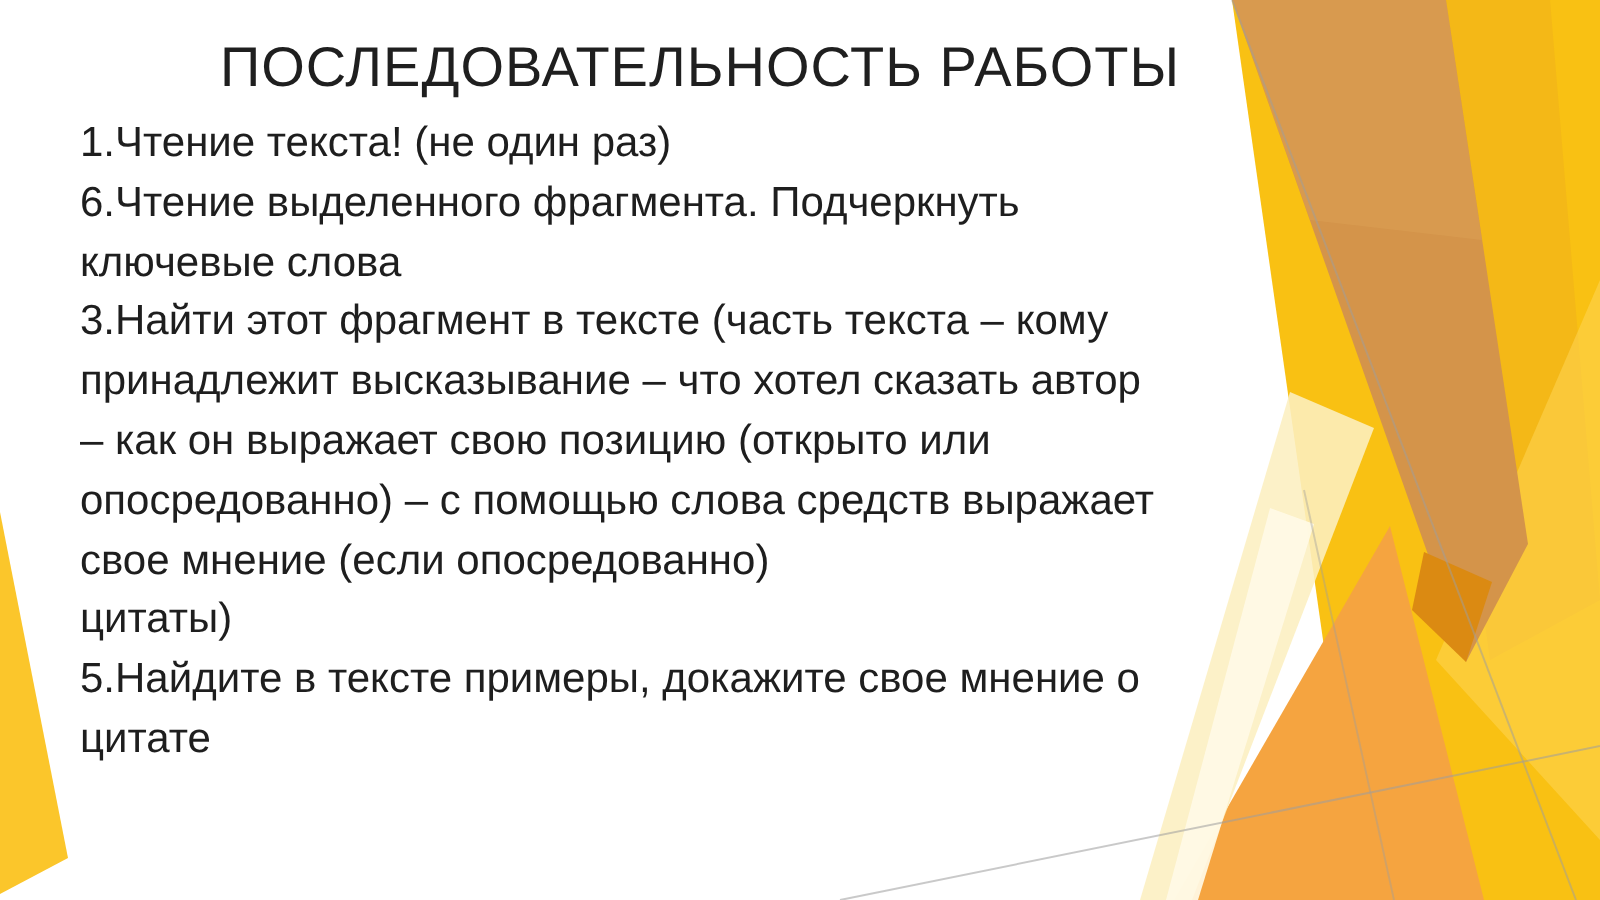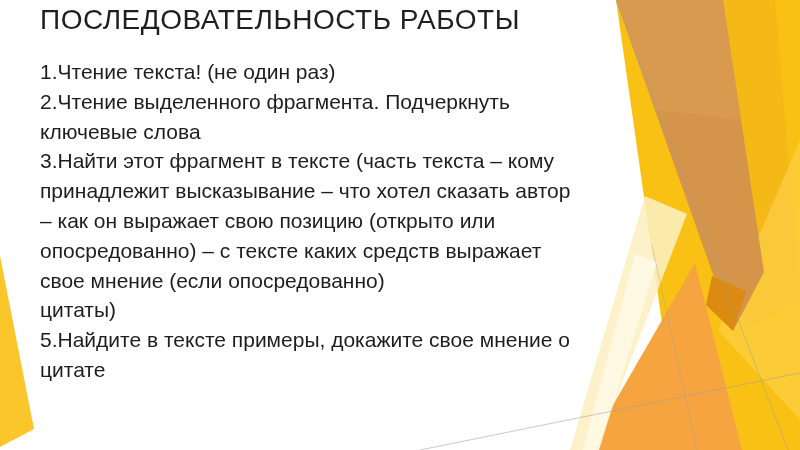--- a/index.html
+++ b/index.html
@@ -1,21 +1,21 @@
 <!DOCTYPE html>
 <html><head>
 <meta charset="utf-8">
 <style>
   html,body{margin:0;padding:0;}
   body{width:800px;height:450px;overflow:hidden;background:#ffffff;
        font-family:"Liberation Sans","DejaVu Sans",sans-serif;}
   .slide{position:relative;width:800px;height:450px;background:#ffffff;}
   .deco{position:absolute;top:0;left:0;width:800px;height:450px;z-index:0;}
-  .title{position:absolute;left:40px;top:4px;width:620px;z-index:2;
-         text-align:left;font-size:28px;font-weight:400;letter-spacing:.5px;
+  .title{position:absolute;left:40px;top:18px;width:620px;z-index:2;
+         text-align:center;font-size:28px;font-weight:400;letter-spacing:.5px;
          color:#1f1f1f;white-space:nowrap;}
   .body-text{position:absolute;left:40px;top:57px;width:630px;z-index:2;}
   .body-line{font-size:21px;font-weight:400;line-height:29.8px;color:#1e1e1e;
              white-space:nowrap;}
 </style>
 </head>
 <body>
 
 <div class="slide">
 
@@ -35,25 +35,25 @@
 
     <line x1="616" y1="0" x2="788" y2="450" stroke-width="1" opacity="0.5" stroke="#9E9E9E"></line>
     <line x1="800" y1="373" x2="420" y2="450" stroke-width="1" opacity="0.55" stroke="#9E9E9E"></line>
     <line x1="652" y1="245" x2="697" y2="450" stroke-width="1" opacity="0.4" stroke="#9E9E9E"></line>
   </svg>
 
   <div class="title">ПОСЛЕДОВАТЕЛЬНОСТЬ РАБОТЫ</div>
 
   <div class="body-text">
     <div class="body-line">1.Чтение текста! (не один раз)</div>
-    <div class="body-line">2.Чтение выделенного фрагмента. Подчеркнуть</div>
+    <div class="body-line">6.Чтение выделенного фрагмента. Подчеркнуть</div>
     <div class="body-line">ключевые слова</div>
     <div class="body-line">3.Найти этот фрагмент в тексте (часть текста – кому</div>
     <div class="body-line">принадлежит высказывание – что хотел сказать автор</div>
     <div class="body-line">– как он выражает свою позицию (открыто или</div>
-    <div class="body-line">опосредованно) – с тексте каких средств выражает</div>
+    <div class="body-line">опосредованно) – с помощью слова средств выражает</div>
     <div class="body-line">свое мнение (если опосредованно)</div>
     <div class="body-line">цитаты)</div>
     <div class="body-line">5.Найдите в тексте примеры, докажите свое мнение о</div>
     <div class="body-line">цитате</div>
   </div>
 
 </div>
 
 </body></html>

